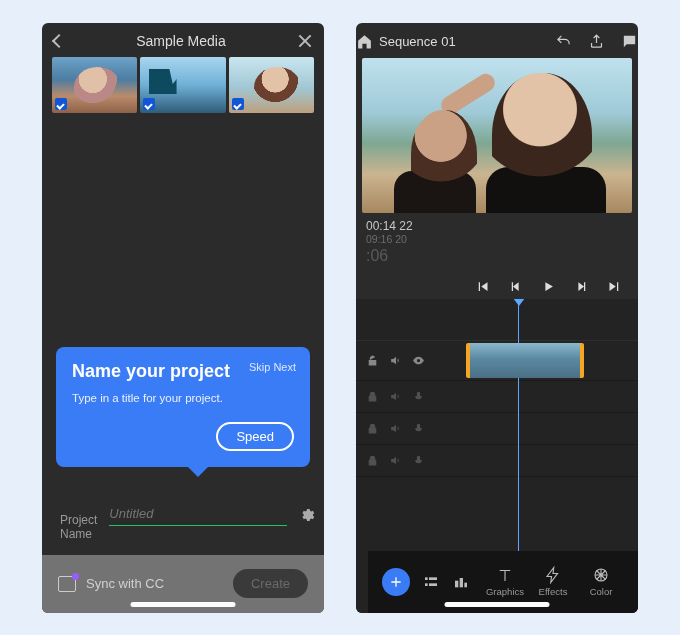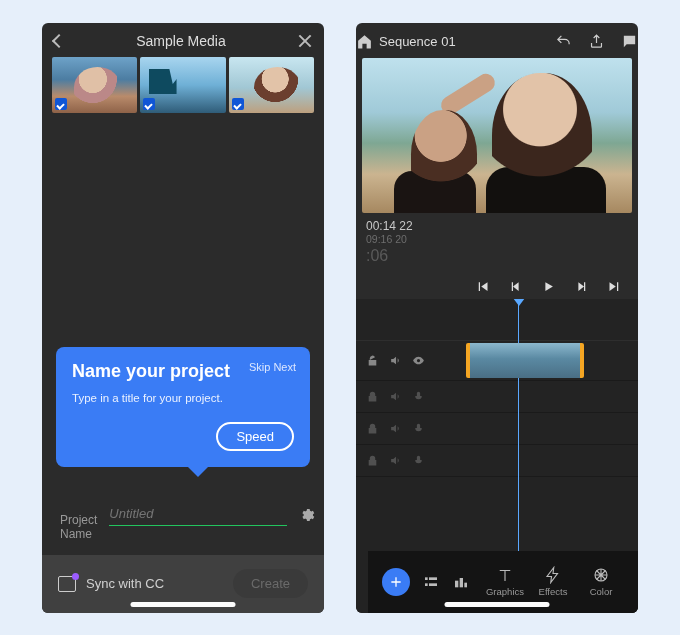--- a/index.html
+++ b/index.html
@@ -102,21 +102,21 @@
     color: #777; font-style: italic; font-size: 13px; padding: 2px 0 4px;
     outline: none;
   }
   .gear { width: 16px; height: 16px; position: relative; }
   .gear svg { width: 16px; height: 16px; fill: #aaa; }
 
   .hint { text-align: center; color: #7a7a7a; font-size: 12px; padding: 14px 0 40px; }
 
   .bottom-bar1 {
     position: absolute; left: 0; right: 0; bottom: 0;
-    background: #404040; height: 58px;
+    background: #737373; height: 58px;
     display: flex; align-items: center; padding: 0 16px;
     justify-content: space-between;
   }
   .sync { display: flex; align-items: center; gap: 10px; color: #d0d0d0; font-size: 13px; }
   .sync-icon { width: 18px; height: 16px; border: 1.5px solid #ccc; border-radius: 2px; position: relative; }
   .sync-icon::after { content:""; position:absolute; right:-4px; top:-4px; width:7px; height:7px; background:#9b5cff; border-radius:50%; }
   .create-btn {
     background: #3a3a3a; color: #6a6a6a; border: none;
     padding: 7px 18px; border-radius: 16px; font-size: 13px;
   }

